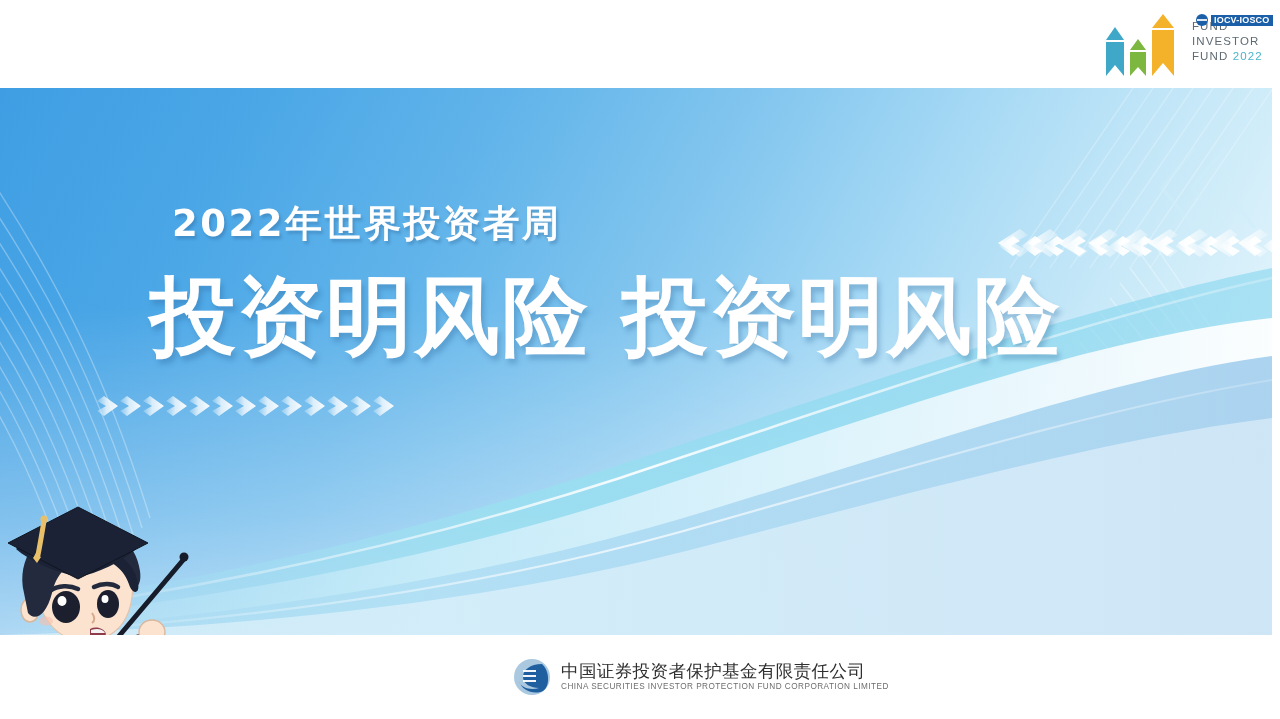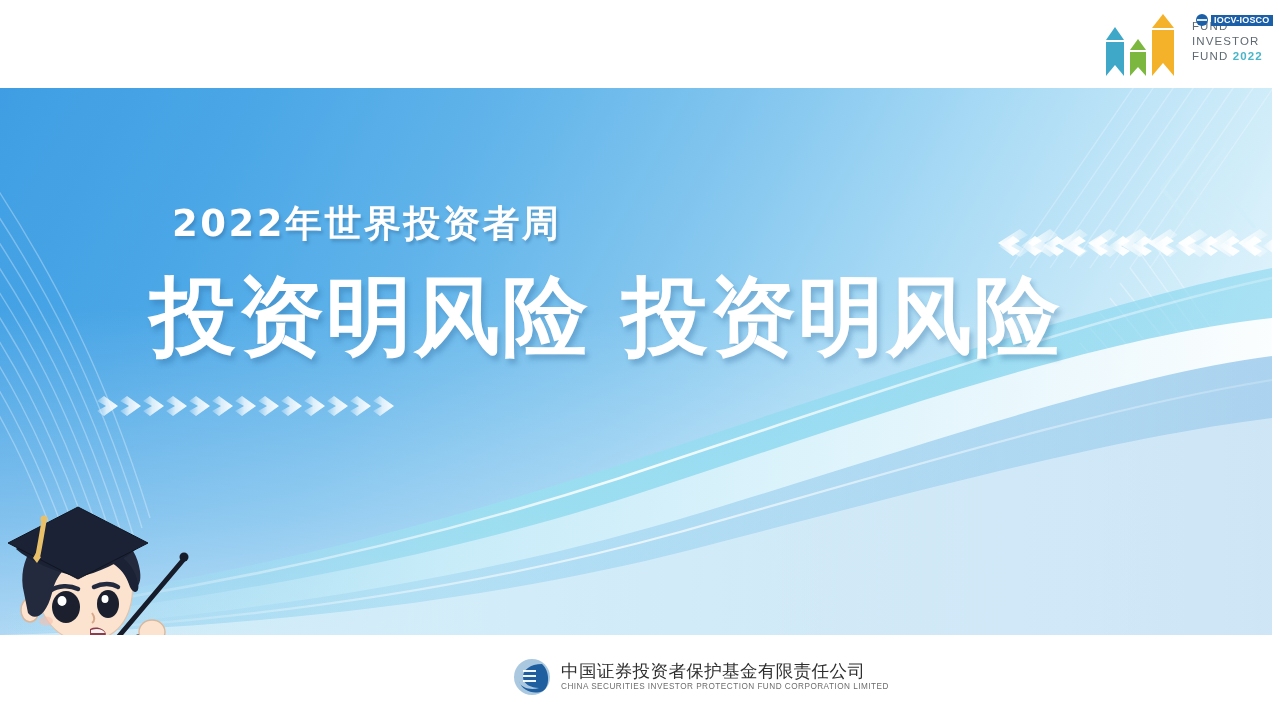--- a/index.html
+++ b/index.html
@@ -38,21 +38,21 @@
   .iosco-word{
     font-size:9px;font-weight:700;color:#fff;background:#1b5fa8;
     padding:1px 3px;letter-spacing:.2px;line-height:1;
     font-family:"Liberation Sans",sans-serif;white-space:nowrap;
   }
   .wiw-line{
     color:#5f6a72;font-size:11.5px;font-weight:400;letter-spacing:1.1px;
     line-height:15px;white-space:nowrap;
     font-family:"Liberation Sans",sans-serif;
   }
-  .wiw-year{color:#49b5c9;font-weight:700;margin-top:20px;}
+  .wiw-year{color:#49b5c9;font-weight:400;margin-top:20px;}
 
   
   .banner{
     position:absolute;left:0;top:88px;width:1272px;height:547px;
     overflow:hidden;z-index:10;
     background:linear-gradient(118deg,
        #3f9ee3 0%, #4aa6e6 16%, #61b4ea 33%,
        #85c7ef 50%, #a8daf5 64%, #c6e8f8 77%,
        #ddf2fb 88%, #eef9fd 100%);
   }

